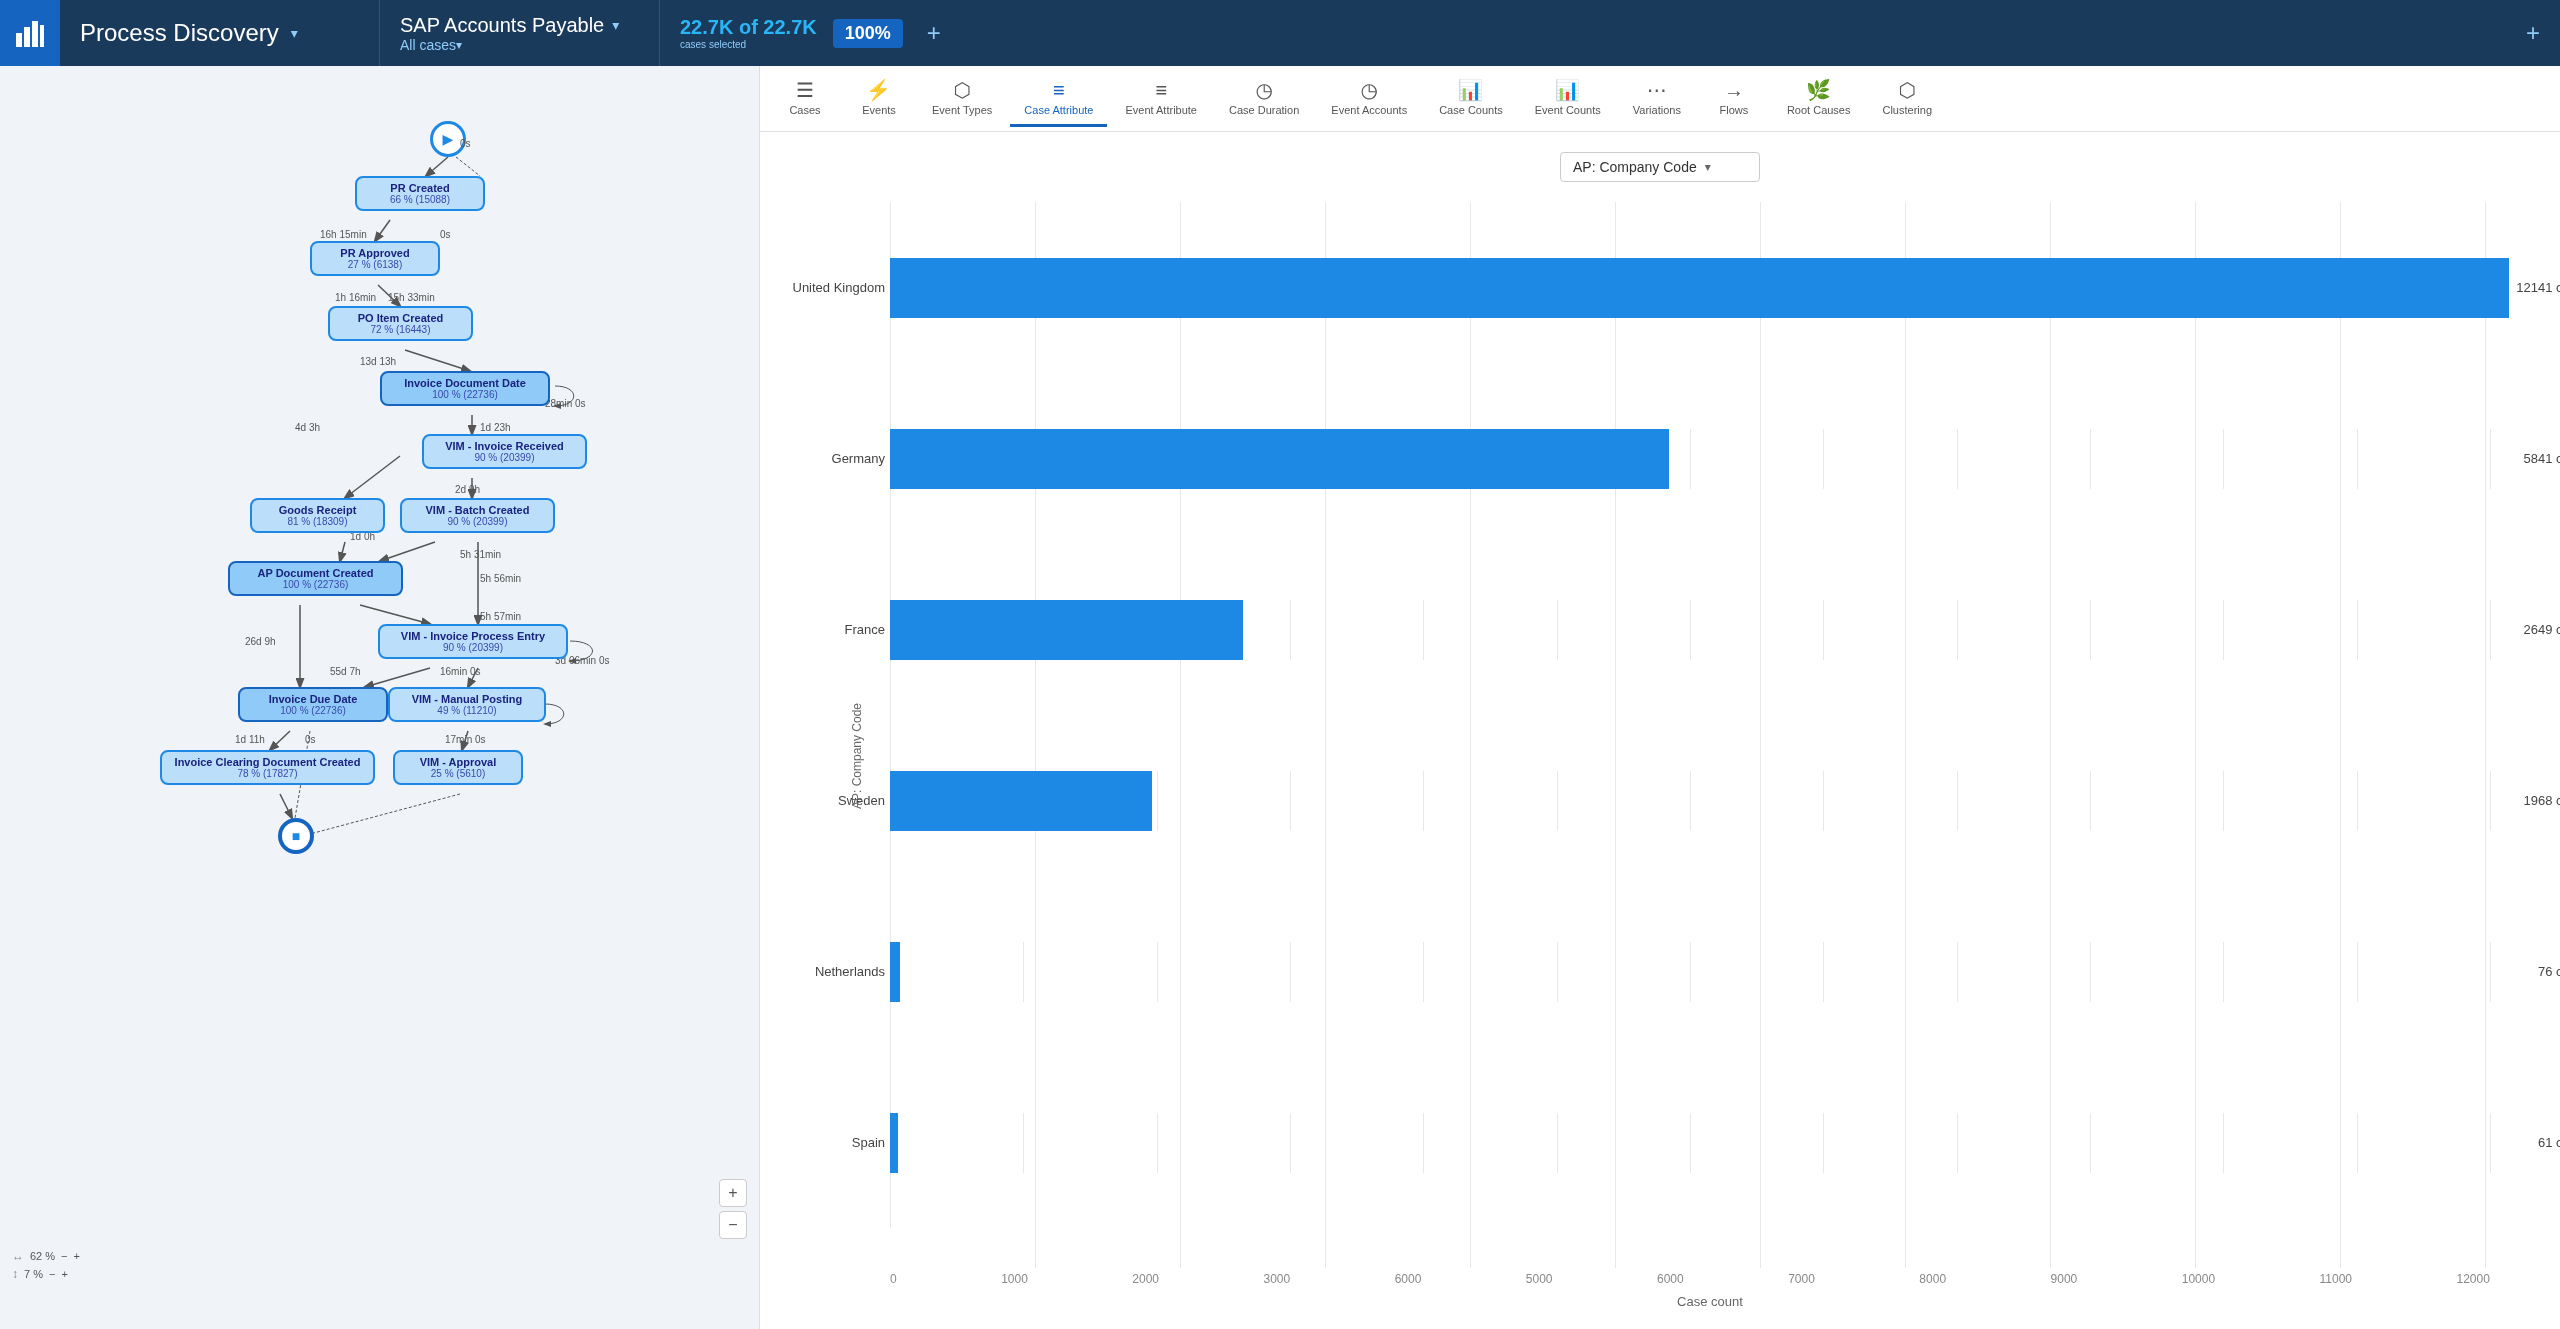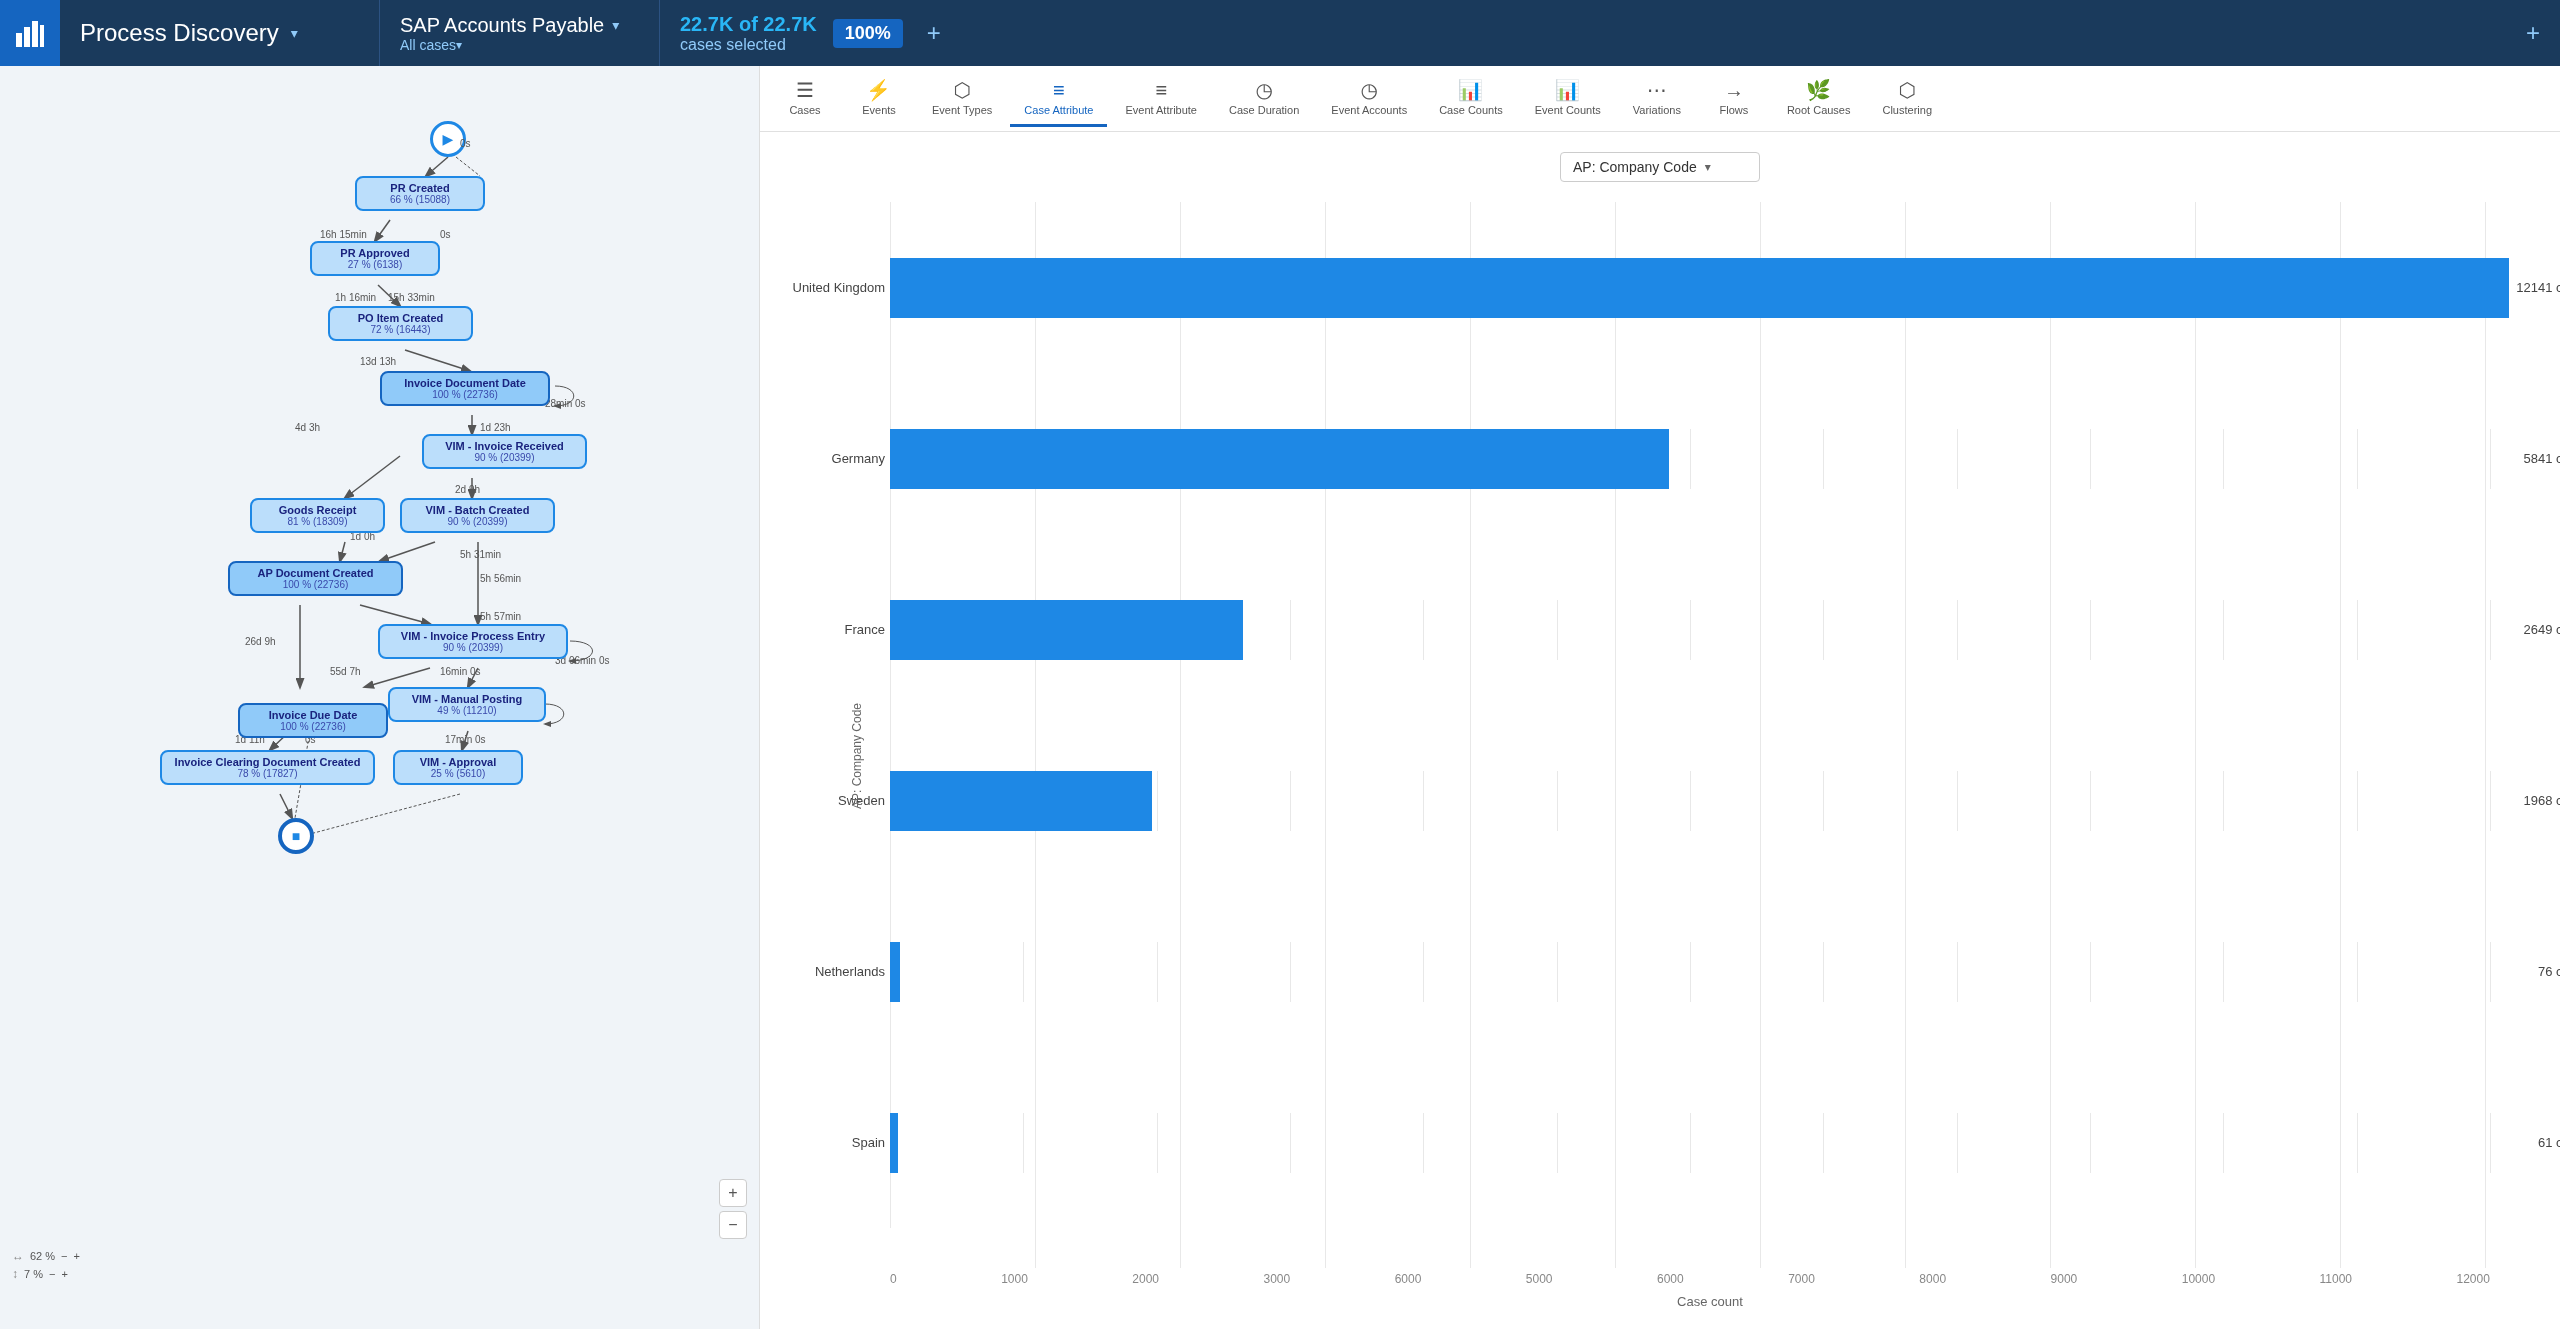--- a/index.html
+++ b/index.html
@@ -63,21 +63,21 @@
       display: flex;
       align-items: center;
       gap: 16px;
     }
     .header-stat-value {
       font-size: 20px;
       color: #29b6f6;
       font-weight: 600;
     }
     .header-stat-label {
-      font-size: 16px;
+      font-size: 10px;
       color: #90caf9;
     }
     .header-percent {
       background: #1565c0;
       color: white;
       font-size: 18px;
       font-weight: 600;
       padding: 4px 12px;
       border-radius: 4px;
     }
@@ -515,21 +515,21 @@
         <div class="flow-sub">90 % (20399)</div>
       </div>
       <div class="flow-node highlight" style="left:228px;top:495px;width:175px;">
         <div class="flow-label">AP Document Created</div>
         <div class="flow-sub">100 % (22736)</div>
       </div>
       <div class="flow-node" style="left:378px;top:558px;width:190px;">
         <div class="flow-label">VIM - Invoice Process Entry</div>
         <div class="flow-sub">90 % (20399)</div>
       </div>
-      <div class="flow-node highlight" style="left:238px;top:621px;width:150px;margin-top:16px;">
+      <div class="flow-node highlight" style="left:238px;top:621px;width:150px;">
         <div class="flow-label">Invoice Due Date</div>
         <div class="flow-sub">100 % (22736)</div>
       </div>
       <div class="flow-node" style="left:388px;top:621px;width:158px;">
         <div class="flow-label">VIM - Manual Posting</div>
         <div class="flow-sub">49 % (11210)</div>
       </div>
       <div class="flow-node" style="left:160px;top:684px;width:215px;">
         <div class="flow-label">Invoice Clearing Document Created</div>
         <div class="flow-sub">78 % (17827)</div>

